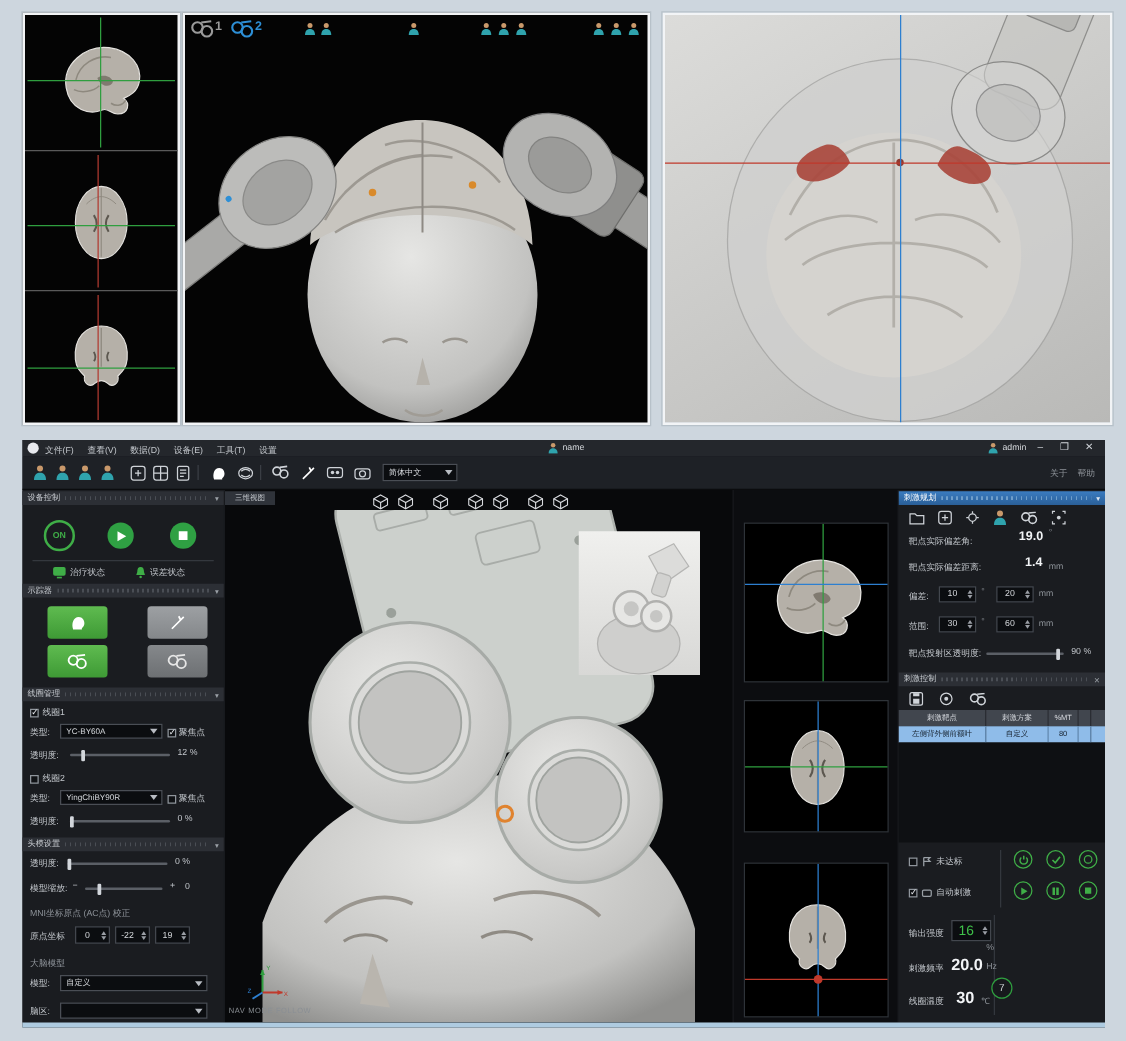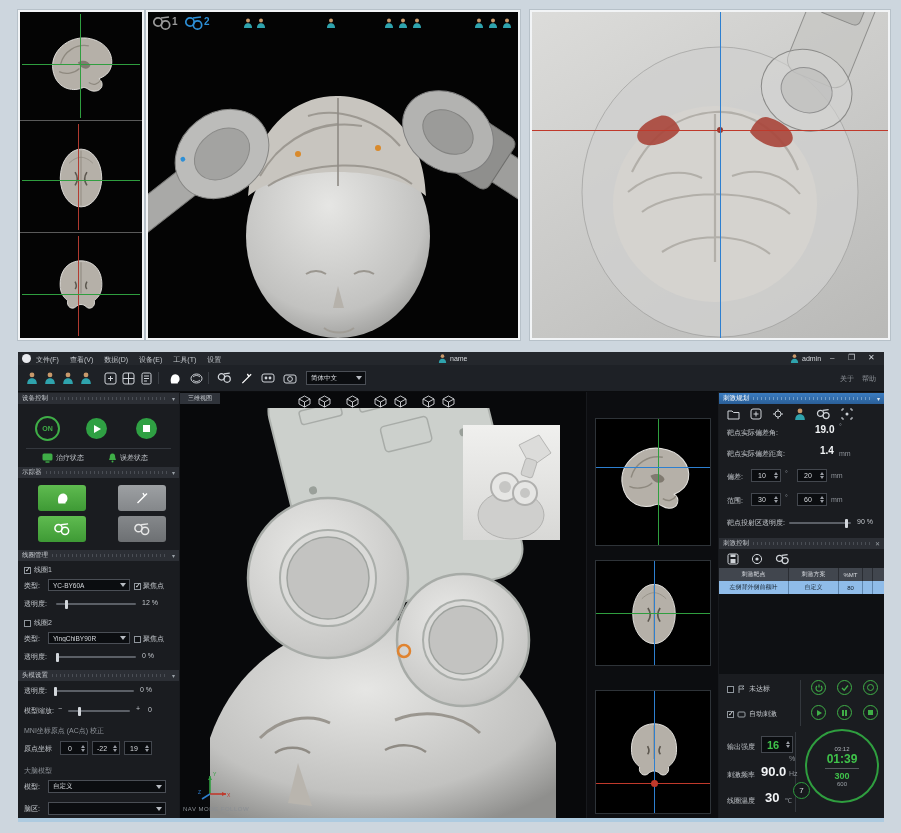--- a/index.html
+++ b/index.html
@@ -750,41 +750,34 @@
         <span style="width:1.6px;height:6px;background:#3fae47;"></span>
           <span style="width:1.6px;height:6px;background:#3fae47;"></span>
       </div>
       <div class="circ" style="left:144px;top:313px;width:15px;height:15px;border:1.3px solid #3fae47;display:flex;align-items:center;justify-content:center;">
         <span style="width:5px;height:5px;background:#3fae47;"></span>
       </div>
 
       <div class="abs" style="left:76px;top:340px;width:1px;height:80px;background:#33373d;"></div>
       <span class="abs lbl" style="left:8px;top:350px;">输出强度</span>
       <div class="spin" style="left:42px;top:344px;width:32px;height:17px;">
-        <span class="v" style="font-size:11px;color:#3fc24a;font-weight:bold;">16</span>
+        <span class="v" style="font-size:11px;color:#3fc24a;font-weight:normal;">16</span>
         <span class="cs">
             <span class="caret-up"></span>
             <span class="caret-dn"></span>
           </span>
       </div>
       <span class="abs lbl dim" style="left:70px;top:363px;">%</span>
       <span class="abs lbl" style="left:8px;top:378px;">刺激频率</span>
-      <span class="abs bigval" style="left:42px;top:372px;font-size:13px;">90.0</span>
+      <span class="abs bigval" style="left:42px;top:372px;font-size:13px;">20.0</span>
       <span class="abs lbl dim" style="left:70px;top:378px;">Hz</span>
       <span class="abs lbl" style="left:8px;top:404px;">线圈温度</span>
       <span class="abs bigval" style="left:46px;top:398px;font-size:13px;">30</span>
       <span class="abs lbl dim" style="left:66px;top:404px;">℃</span>
 
-      <div class="circ" style="left:86px;top:337px;width:74px;height:74px;border:2.5px solid #2f9e3f;display:flex;flex-direction:column;align-items:center;justify-content:center;">
-        <span style="font-size:6px;color:#aeb3b8;">03:12</span>
-        <span style="font-size:12px;font-weight:bold;color:#3fc24a;">01:39</span>
-        <span style="width:34px;height:1px;background:#55595f;margin:2px 0;"></span>
-        <span style="font-size:9px;font-weight:bold;color:#3fc24a;">300</span>
-        <span style="font-size:6px;color:#9aa0a6;">600</span>
-      </div>
       <div class="circ" style="left:74px;top:390px;width:17px;height:17px;border:1.5px solid #2f9e3f;background:#17191d;display:flex;align-items:center;justify-content:center;">
         <span style="font-size:8px;color:#d5d8dc;">7</span>
       </div>
     </div>
 
     <div class="abs" style="left:0;top:466px;width:866px;height:4px;background:#aecbe0;"></div>
   </div>
 </div>
 
 </body></html>

